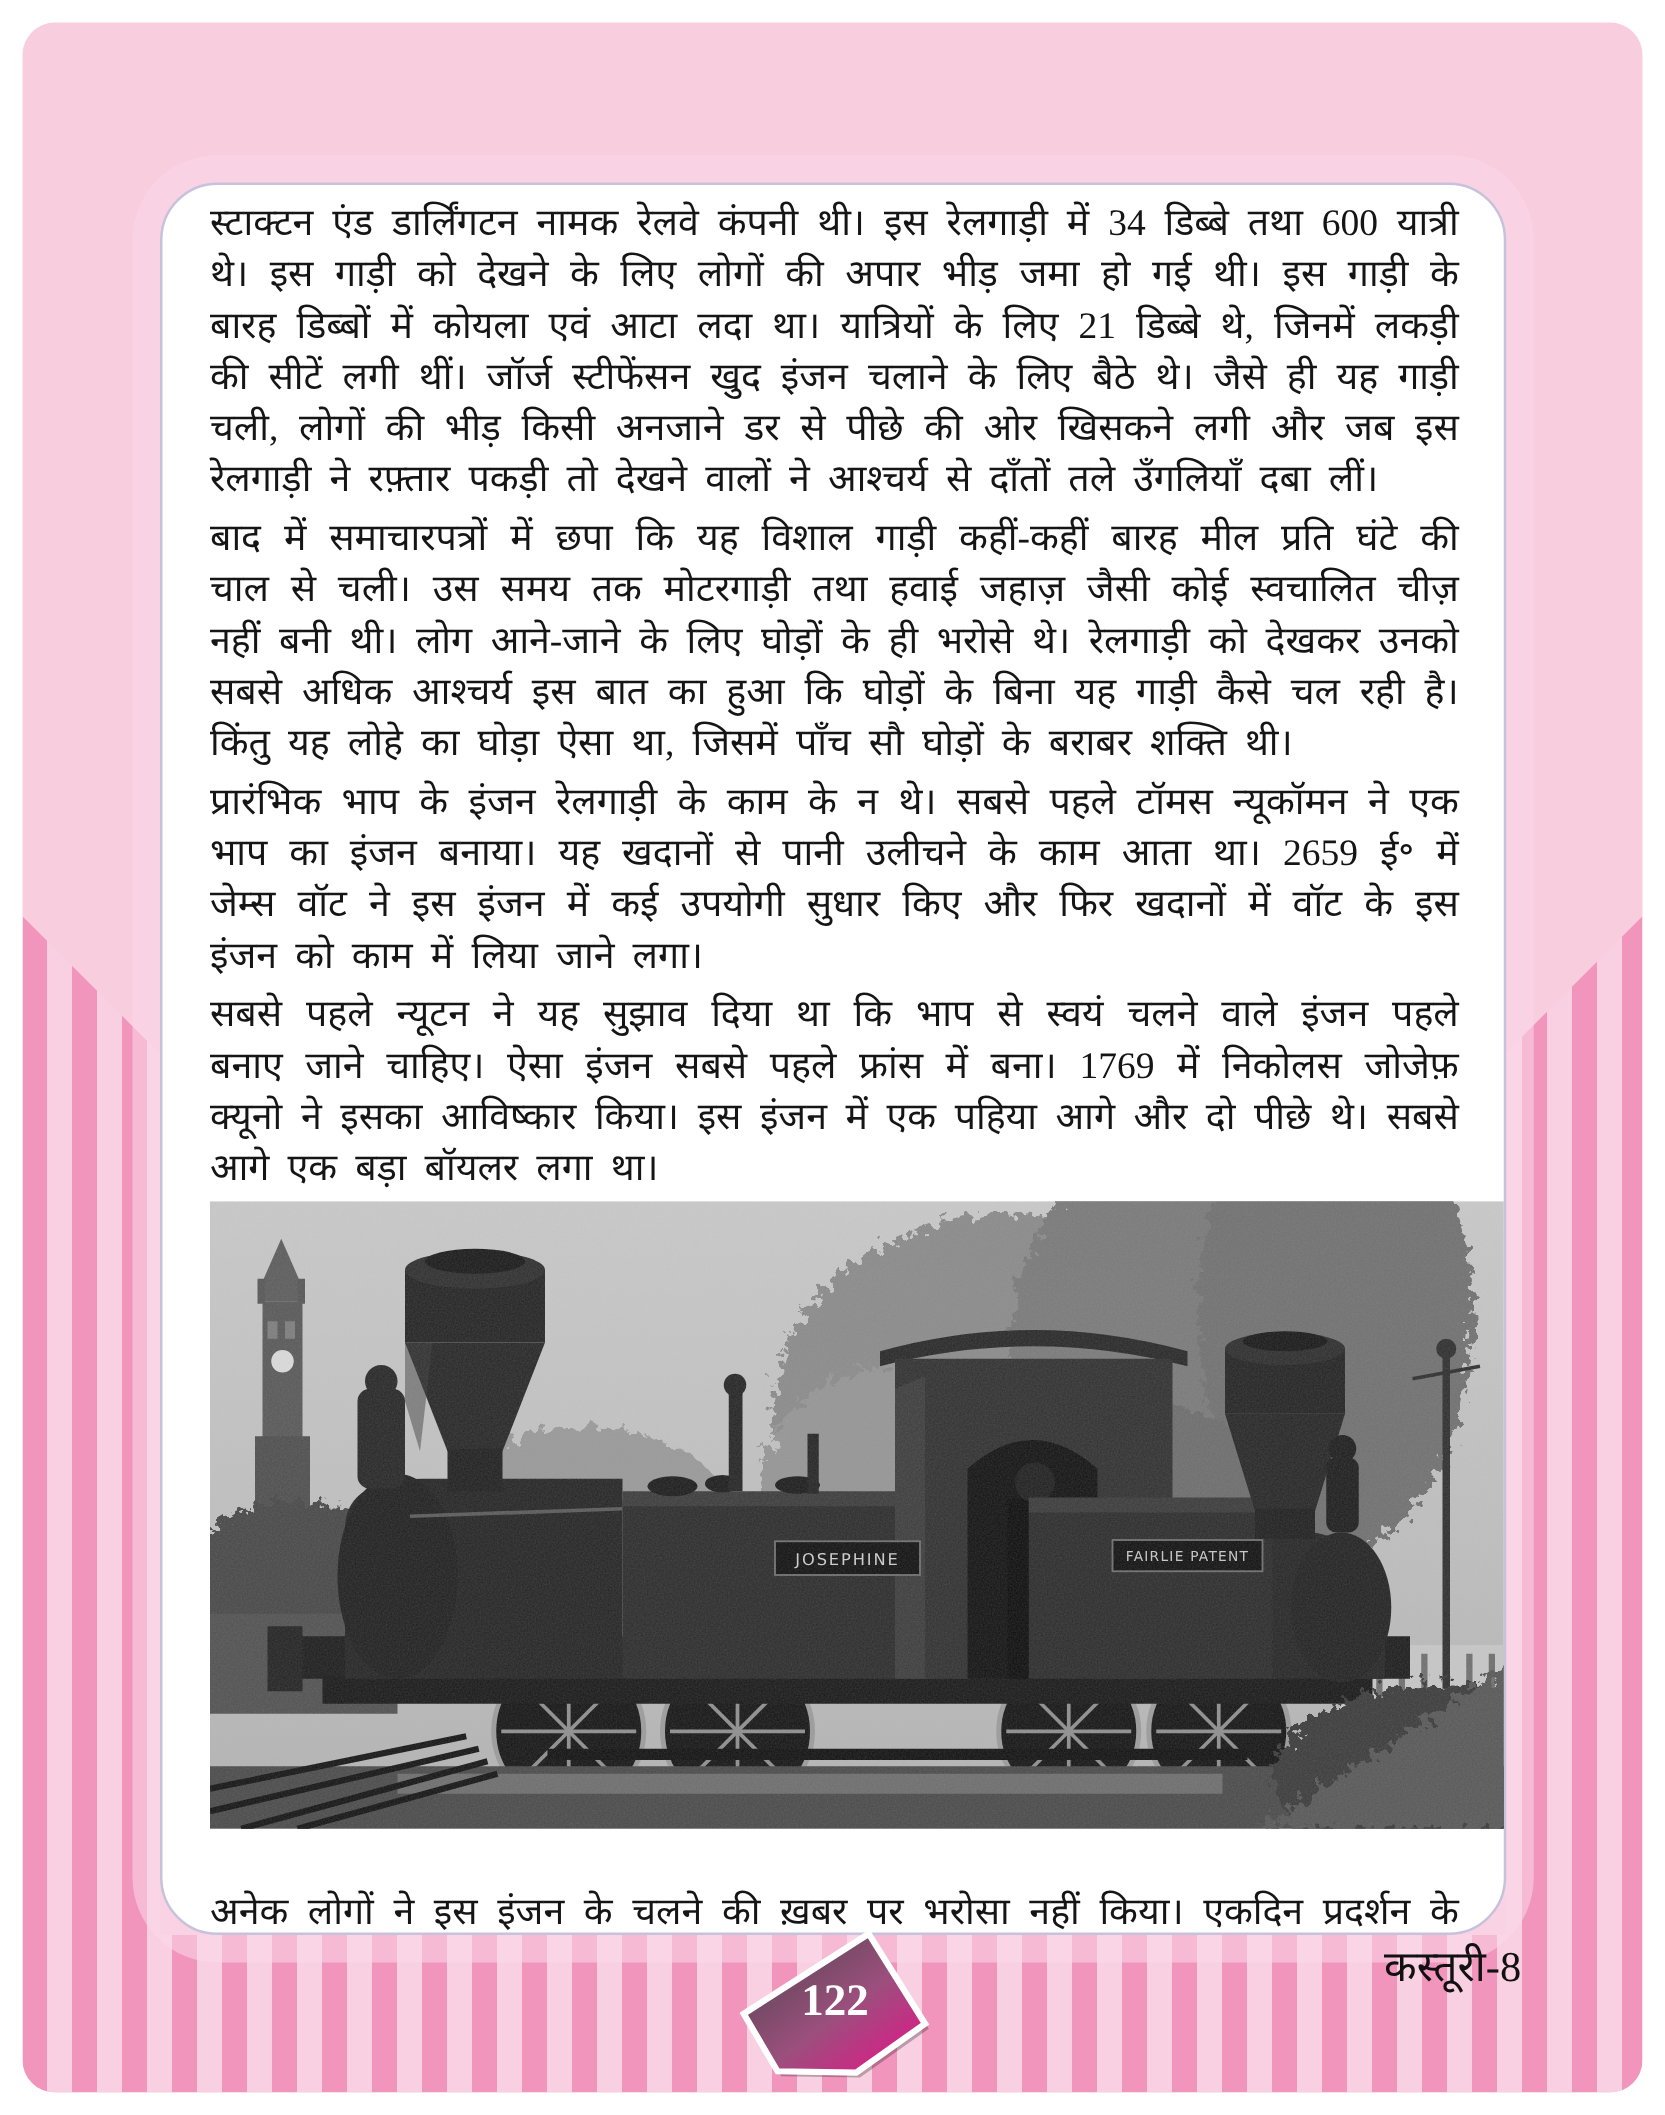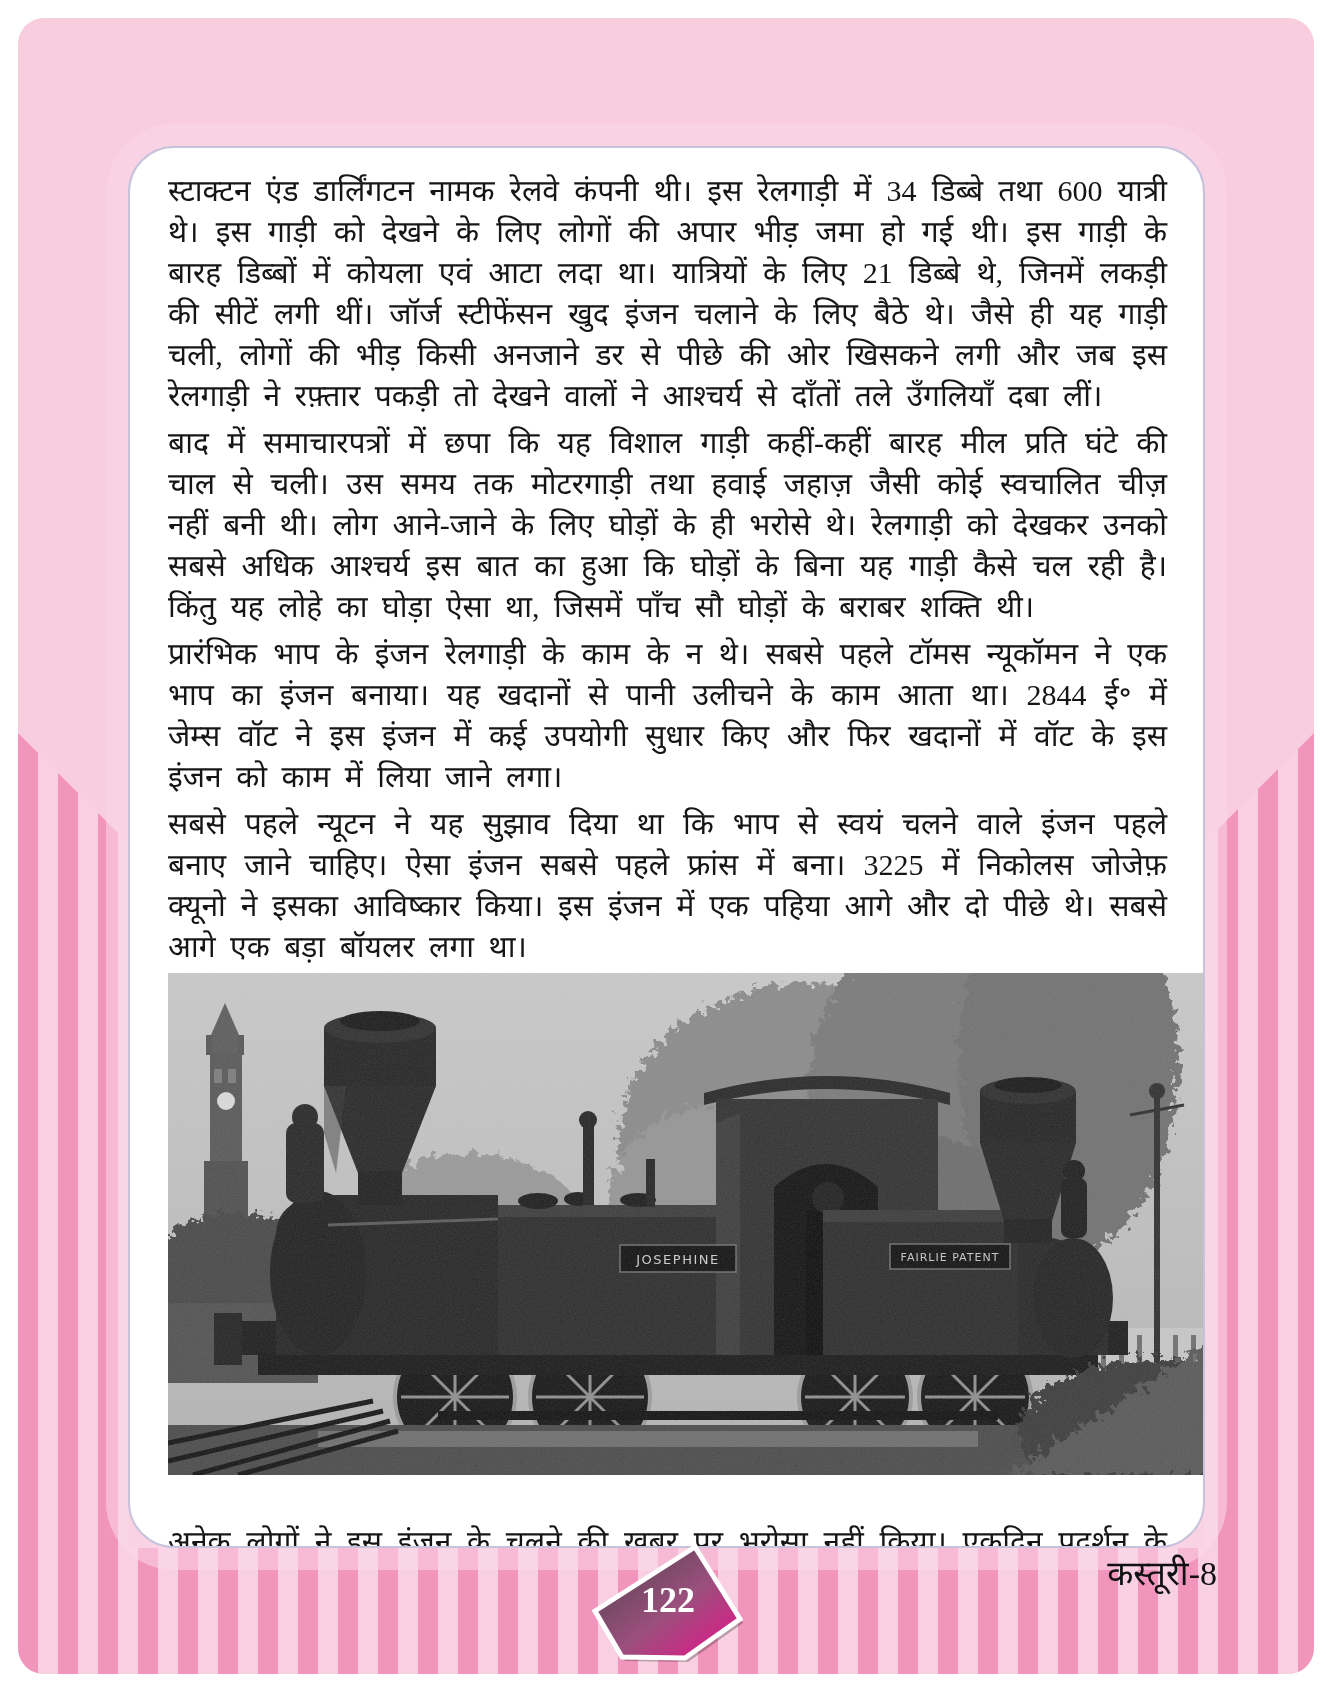--- a/index.html
+++ b/index.html
@@ -9,43 +9,43 @@
   #panel{position:absolute;left:18px;top:18px;width:1296px;height:1656px;
          background:#f8cdde;border-radius:26px;overflow:hidden;}
   
   #stripes{position:absolute;left:0;top:0;width:1296px;height:1656px;
     background:repeating-linear-gradient(90deg,#f295bd 0 20px,#f9d0e1 20px 40px);
     clip-path:polygon(0 715px,110px 825px,110px 1530px,1186px 1530px,1186px 825px,1296px 715px,1296px 1656px,0 1656px);}
   
   #card{position:absolute;left:110px;top:128px;width:1077px;height:1402px;background:#ffffff;
         border:2px solid #c7c2dc;border-radius:46px;box-sizing:border-box;overflow:hidden;
         box-shadow:0 0 0 22px rgba(250,216,233,0.55);}
-  .article{padding:22px 36px 0 38px;}
+  .article{padding:10px 36px 0 38px;}
   .article p{margin:0 0 6px 0;font-size:30px;line-height:41px;color:#151515;
              text-align:justify;word-spacing:7px;}
   .article p.last{margin-top:46px;text-align-last:justify;}
   .photo-frame{width:1044px;height:502px;margin:2px auto 0 auto;}
   .photo-frame svg{display:block;}
   
   #brand{position:absolute;right:115px;top:1549px;font-size:34px;color:#111111;}
   #badge{position:absolute;left:570px;top:1528px;}
 </style>
 </head>
 <body>
 
 <div id="page">
   <div id="panel">
     <div id="stripes"></div>
 
     <div id="card">
       <div class="article">
         <p>स्टाक्टन एंड डार्लिंगटन नामक रेलवे कंपनी थी। इस रेलगाड़ी में 34 डिब्बे तथा 600 यात्री थे। इस गाड़ी को देखने के लिए लोगों की अपार भीड़ जमा हो गई थी। इस गाड़ी के बारह डिब्बों में कोयला एवं आटा लदा था। यात्रियों के लिए 21 डिब्बे थे, जिनमें लकड़ी की सीटें लगी थीं। जॉर्ज स्टीफेंसन खुद इंजन चलाने के लिए बैठे थे। जैसे ही यह गाड़ी चली, लोगों की भीड़ किसी अनजाने डर से पीछे की ओर खिसकने लगी और जब इस रेलगाड़ी ने रफ़्तार पकड़ी तो देखने वालों ने आश्चर्य से दाँतों तले उँगलियाँ दबा लीं।</p>
         <p>बाद में समाचारपत्रों में छपा कि यह विशाल गाड़ी कहीं-कहीं बारह मील प्रति घंटे की चाल से चली। उस समय तक मोटरगाड़ी तथा हवाई जहाज़ जैसी कोई स्वचालित चीज़ नहीं बनी थी। लोग आने-जाने के लिए घोड़ों के ही भरोसे थे। रेलगाड़ी को देखकर उनको सबसे अधिक आश्चर्य इस बात का हुआ कि घोड़ों के बिना यह गाड़ी कैसे चल रही है। किंतु यह लोहे का घोड़ा ऐसा था, जिसमें पाँच सौ घोड़ों के बराबर शक्ति थी।</p>
-        <p>प्रारंभिक भाप के इंजन रेलगाड़ी के काम के न थे। सबसे पहले टॉमस न्यूकॉमन ने एक भाप का इंजन बनाया। यह खदानों से पानी उलीचने के काम आता था। 2844 ई॰ में जेम्स वॉट ने इस इंजन में कई उपयोगी सुधार किए और फिर खदानों में वॉट के इस इंजन को काम में लिया जाने लगा।</p>
-        <p>सबसे पहले न्यूटन ने यह सुझाव दिया था कि भाप से स्वयं चलने वाले इंजन पहले बनाए जाने चाहिए। ऐसा इंजन सबसे पहले फ्रांस में बना। 3225 में निकोलस जोजेफ़ क्यूनो ने इसका आविष्कार किया। इस इंजन में एक पहिया आगे और दो पीछे थे। सबसे आगे एक बड़ा बॉयलर लगा था।</p>
+        <p>प्रारंभिक भाप के इंजन रेलगाड़ी के काम के न थे। सबसे पहले टॉमस न्यूकॉमन ने एक भाप का इंजन बनाया। यह खदानों से पानी उलीचने के काम आता था। 2659 ई॰ में जेम्स वॉट ने इस इंजन में कई उपयोगी सुधार किए और फिर खदानों में वॉट के इस इंजन को काम में लिया जाने लगा।</p>
+        <p>सबसे पहले न्यूटन ने यह सुझाव दिया था कि भाप से स्वयं चलने वाले इंजन पहले बनाए जाने चाहिए। ऐसा इंजन सबसे पहले फ्रांस में बना। 1769 में निकोलस जोजेफ़ क्यूनो ने इसका आविष्कार किया। इस इंजन में एक पहिया आगे और दो पीछे थे। सबसे आगे एक बड़ा बॉयलर लगा था।</p>
 
         <figure class="photo-frame" style="margin:2px auto 0 auto;">
           <svg width="1044" height="502" viewBox="0 0 1044 502">
             <defs>
               <linearGradient id="sky" x1="0" y1="0" x2="0" y2="1">
                 <stop offset="0" stop-color="#cbcbcb"></stop>
                   <stop offset="0.6" stop-color="#bfbfbf"></stop>
                   <stop offset="1" stop-color="#b3b3b3"></stop>
               </linearGradient>
               <filter id="grain" x="0" y="0" width="100%" height="100%">

